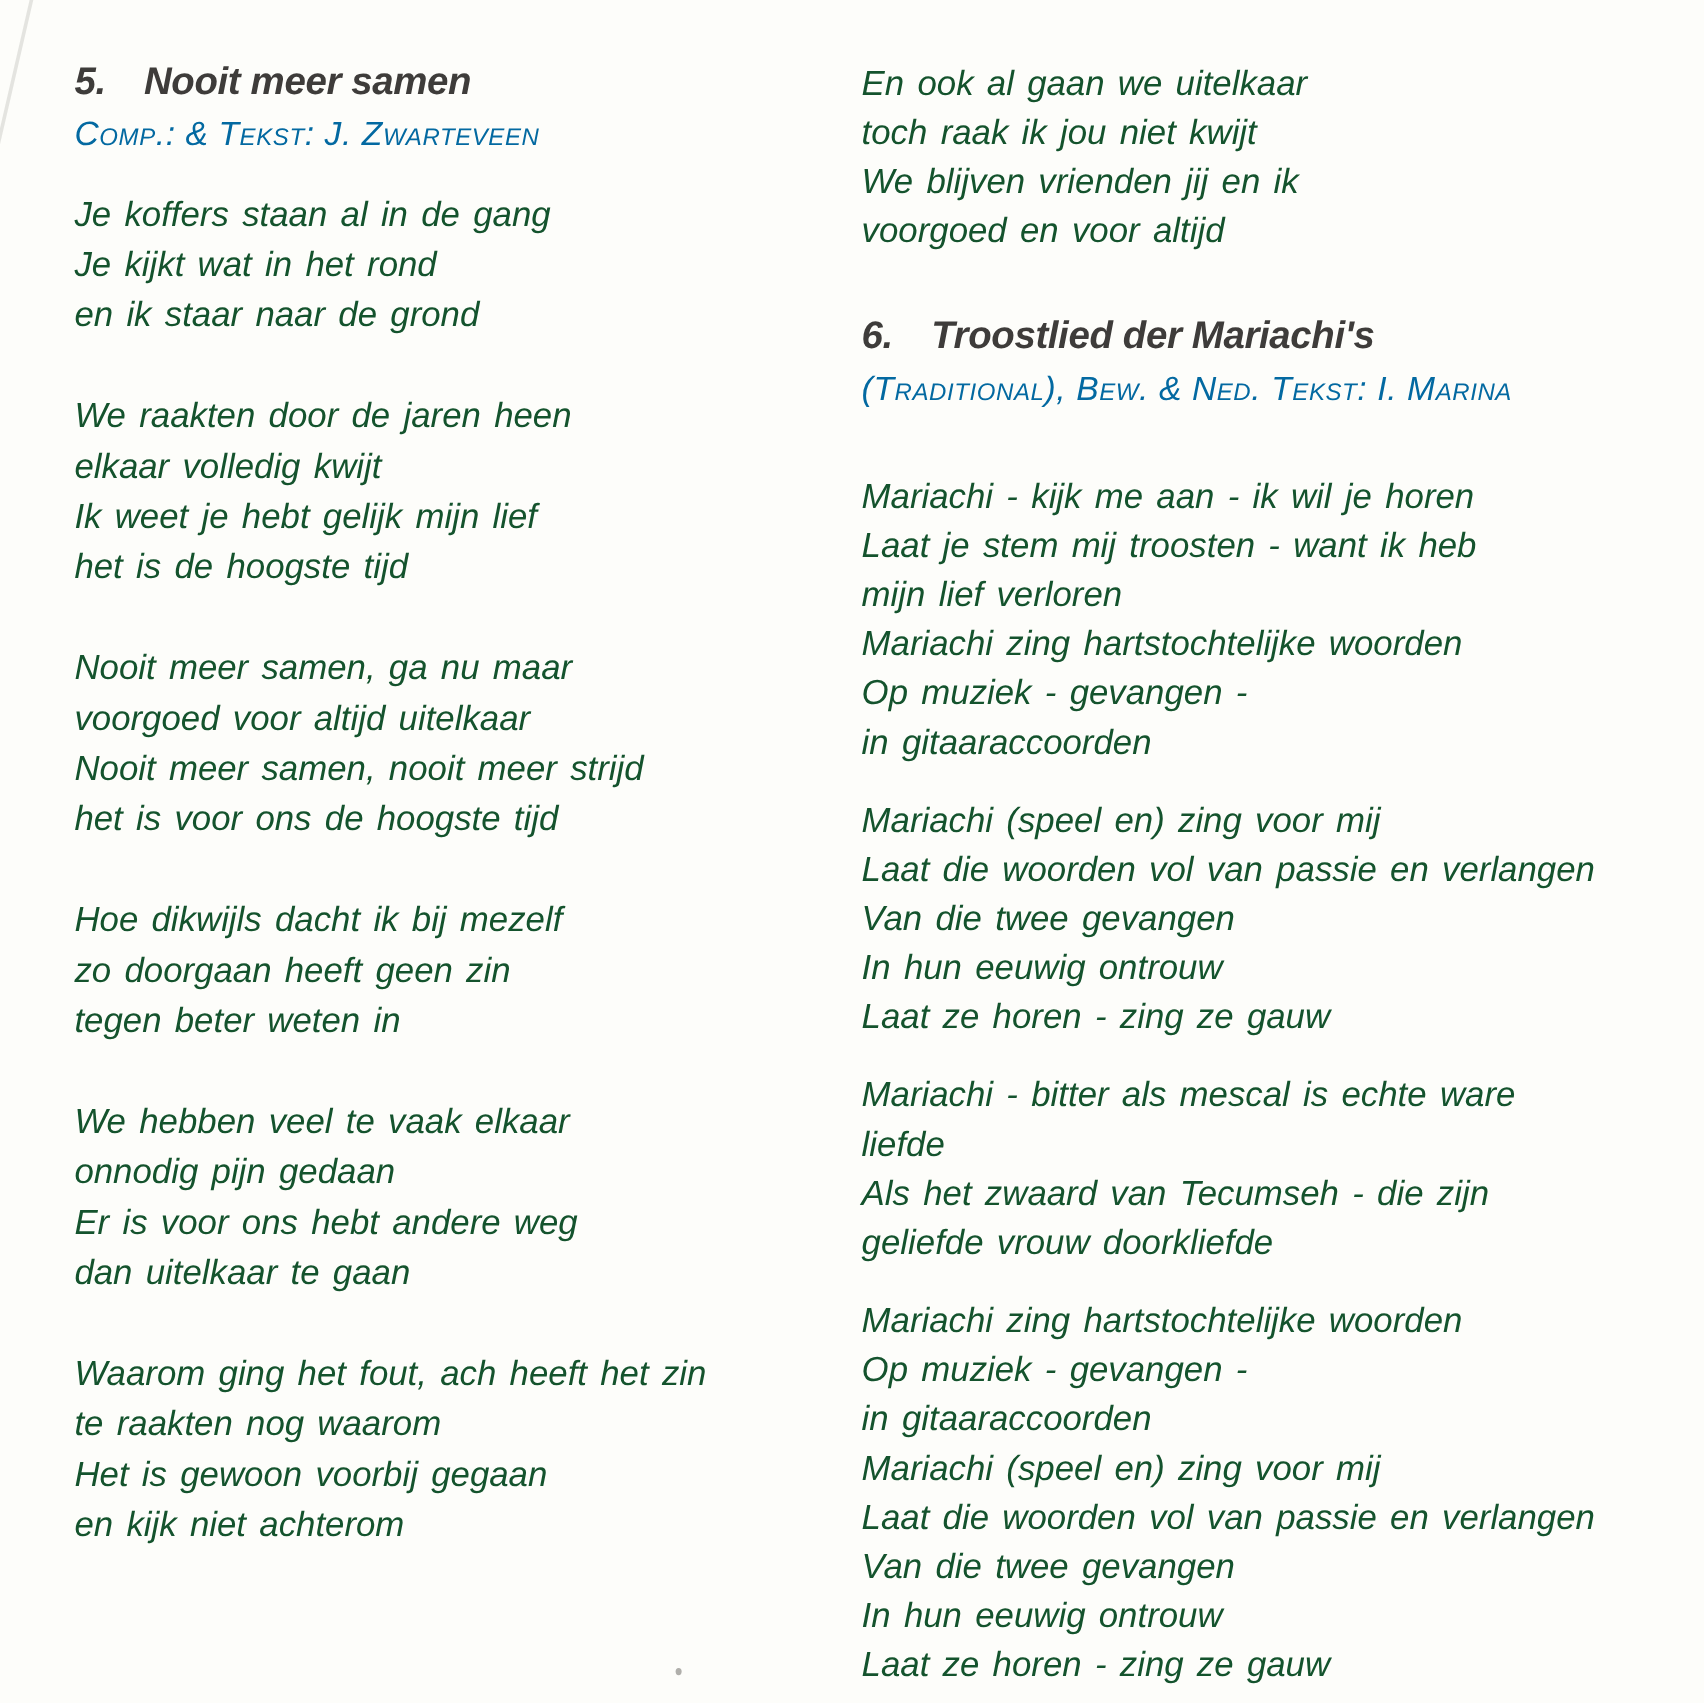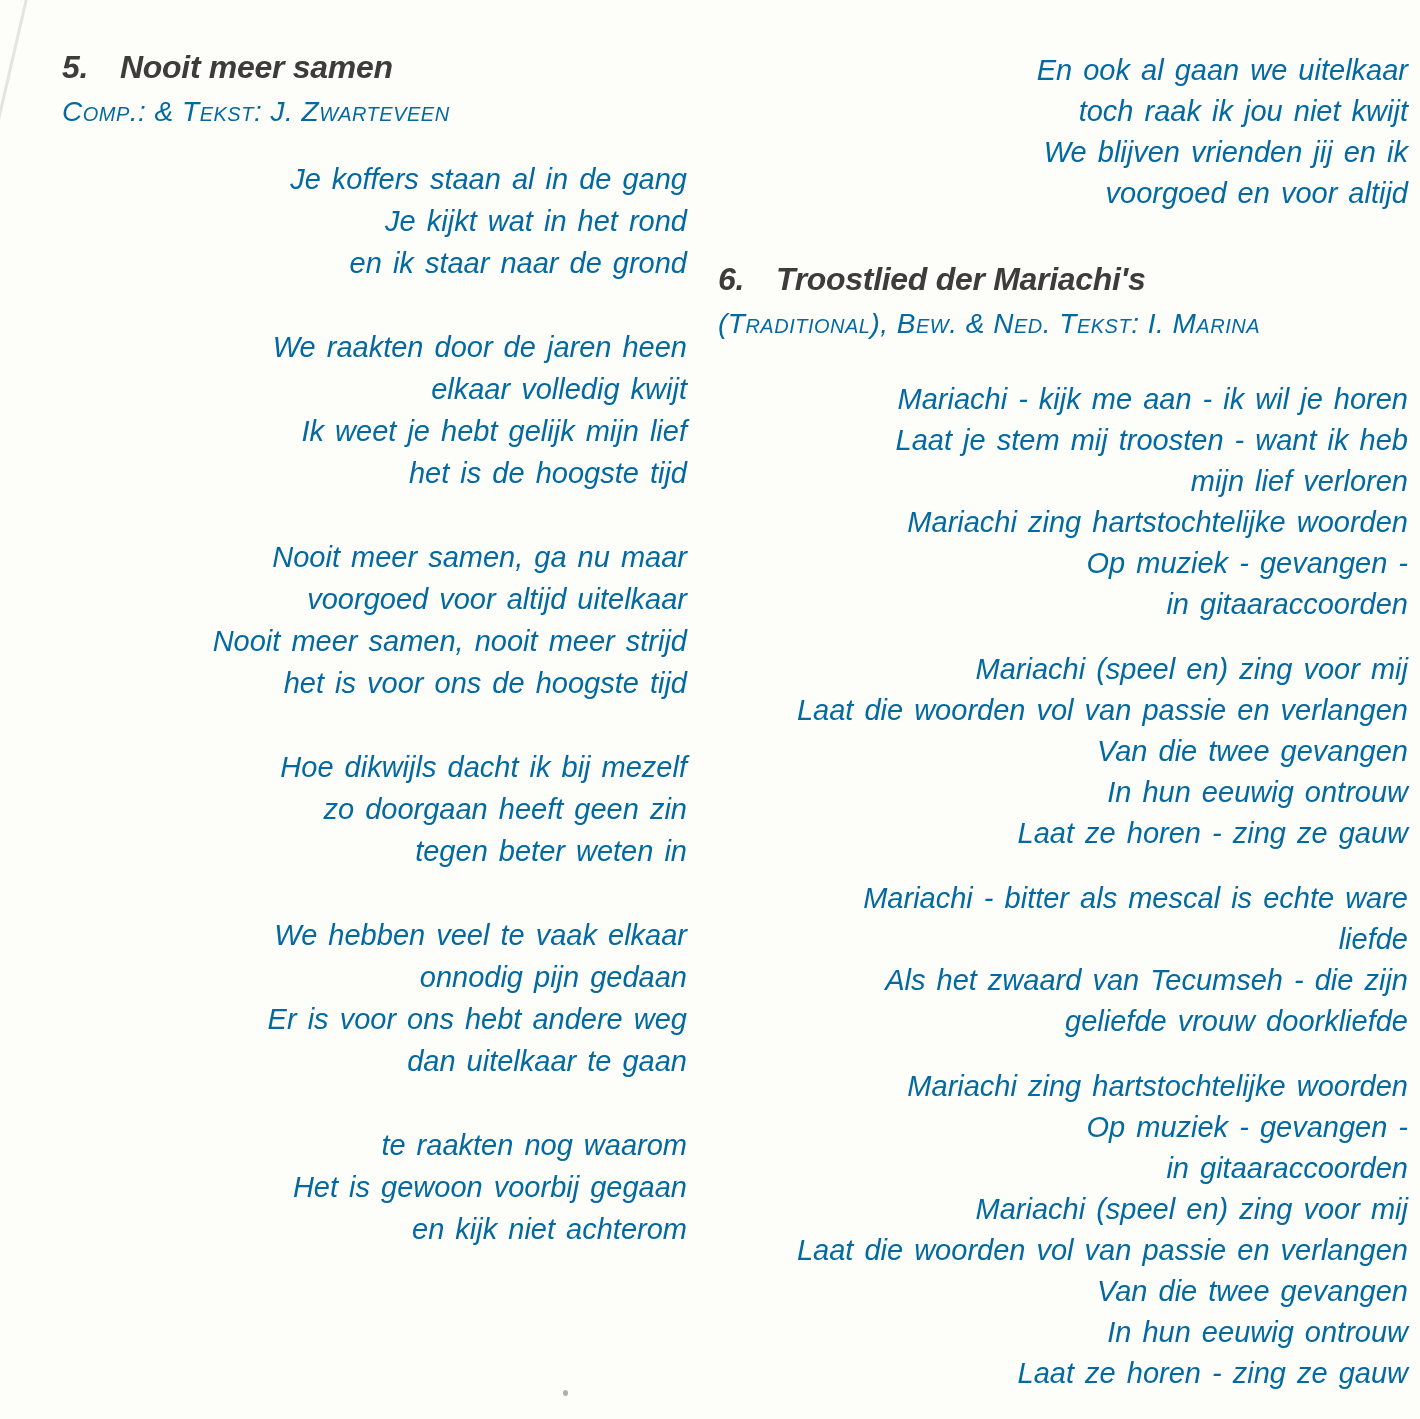--- a/index.html
+++ b/index.html
@@ -41,30 +41,29 @@
     line-height: 30px;
     font-variant: small-caps;
     letter-spacing: 0.5px;
     color: #0369a1;
   }
 
   .verse {
     margin: 42px 0 0 0;
     font-size: 29px;
     line-height: 42px;
-    color: #0369a1;
+    color: #14532d;
     word-spacing: 3px;
-    text-align: right;
   }
   .left .verse.first { margin-top: 31px; }
 
   .right .verse { line-height: 41px; margin-top: 24px; }
   .right .verse.cont { margin-top: 0; }
   .right .heading { margin-top: 48px; }
-  .right .verse.first { margin-top: 40px; }
+  .right .verse.first { margin-top: 55px; }
 
   .line { display: block; white-space: nowrap; }
 
   
   .streak {
     position: absolute;
     left: 6px; top: -14px;
     width: 3px; height: 190px;
     background: #d3d3cf;
     transform: rotate(13deg);
@@ -116,20 +115,21 @@
       <span class="line">zo doorgaan heeft geen zin</span>
       <span class="line">tegen beter weten in</span>
     </p>
     <p class="verse">
       <span class="line">We hebben veel te vaak elkaar</span>
       <span class="line">onnodig pijn gedaan</span>
       <span class="line">Er is voor ons hebt andere weg</span>
       <span class="line">dan uitelkaar te gaan</span>
     </p>
     <p class="verse">
+      <span class="line">Waarom ging het fout, ach heeft het zin</span>
       <span class="line">te raakten nog waarom</span>
       <span class="line">Het is gewoon voorbij gegaan</span>
       <span class="line">en kijk niet achterom</span>
     </p>
   </div>
 
   <div class="col right">
     <p class="verse cont">
       <span class="line">En ook al gaan we uitelkaar</span>
       <span class="line">toch raak ik jou niet kwijt</span>

